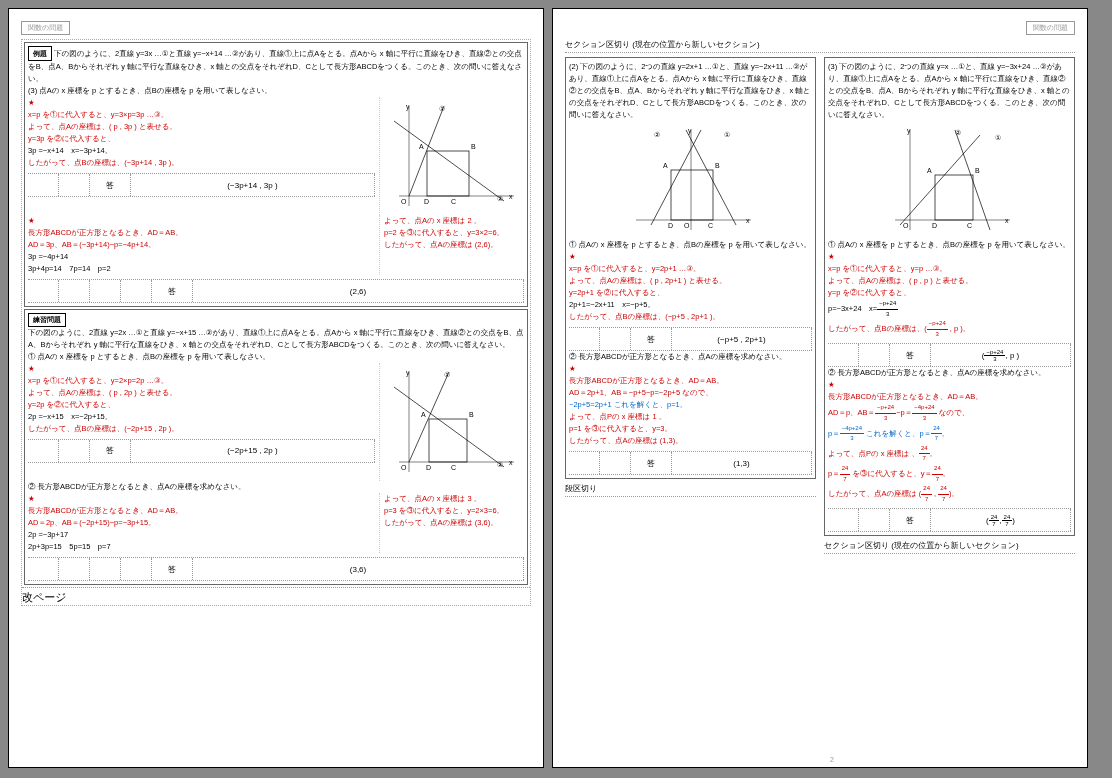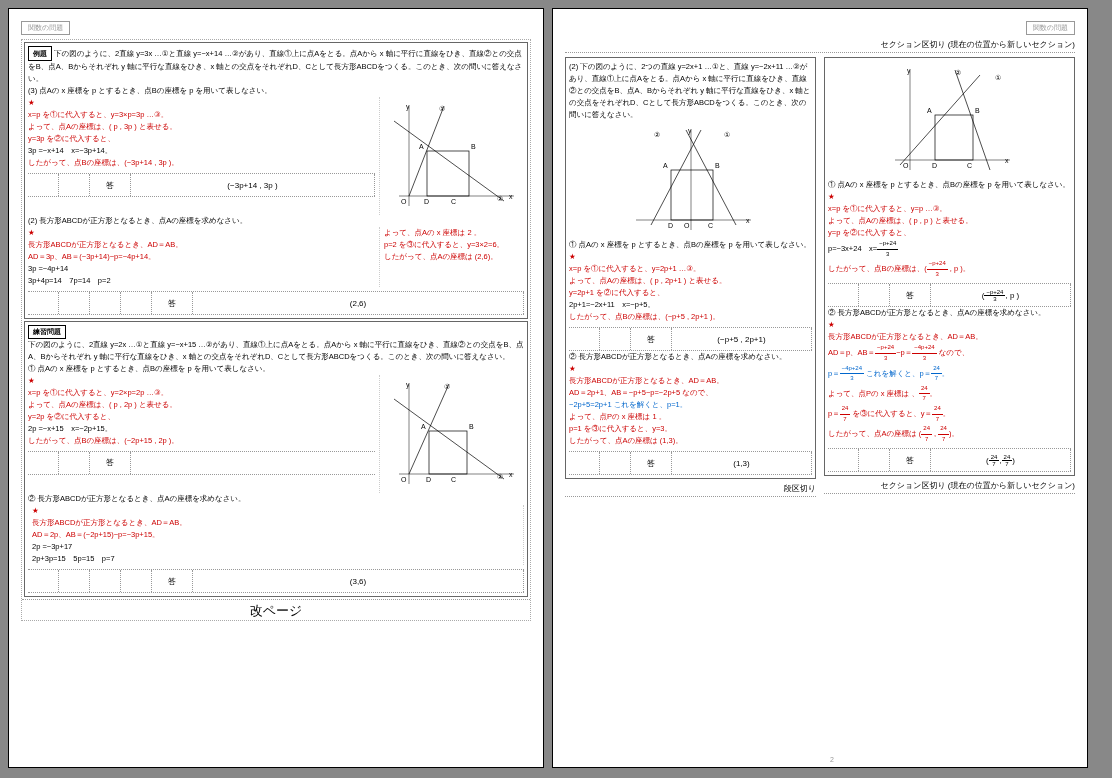--- a/index.html
+++ b/index.html
@@ -1,19 +1,19 @@
 <!DOCTYPE html>
 <html><head>
 <meta charset="utf-8">
 <style>
 body{margin:0;background:#888;font-family:"MS PGothic",sans-serif;font-size:7px;display:flex;gap:8px;padding:8px;}
 .page{background:#fff;width:536px;height:760px;position:relative;border:1px solid #000;padding:12px;box-sizing:border-box;}
 .header-box{border:1px solid #999;display:inline-block;padding:1px 6px;font-size:7px;color:#999;}
 .hr{float:right}
-.section-break{text-align:right;font-size:8px;border-bottom:1px dotted #999;margin:4px 0;padding-bottom:2px;}
+.section-break{text-align:left;font-size:8px;border-bottom:1px dotted #999;margin:4px 0;padding-bottom:2px;}
 .content{border:1px dotted #aaa;margin-top:4px;}
 .problem-box{border:1px solid #666;margin:2px;padding:3px;}
 .title-label{border:1px solid #000;display:inline-block;padding:1px 4px;font-weight:bold;font-size:7px;}
 .qtext{font-size:7.5px;line-height:1.6;}
 .red{color:#c00;margin-top:8px;}
 .blue{color:#06c;}
 .star{color:#c00;}
 .answer-row{display:flex;border-top:1px dotted #999;border-bottom:1px dotted #999;margin-top:4px;height:22px;align-items:stretch;}
 .answer-row>div{border-right:1px dotted #999;display:flex;align-items:center;justify-content:center;}
 .ac1{width:30px;}
@@ -21,21 +21,21 @@
 .ac3{width:40px;font-size:8px;}
 .ac4{flex:1;font-size:8px;}
 .split{display:flex;}
 .split>div:first-child{flex:1;border-right:1px dotted #ccc;padding-right:4px;}
 .split>div:last-child{width:140px;padding-left:4px;}
 .graph{width:130px;height:110px;position:relative;margin:4px auto;}
 .two-col{display:flex;gap:8px;}
 .two-col>div{flex:1;}
 .col-box{border:1px solid #666;padding:3px;}
 svg.axes{width:100%;height:100%;}
-.page-break{text-align:center;font-size:13px;border-top:1px dotted #999;padding-top:2px;}
+.page-break{font-size:11px;border-top:1px dotted #999;padding-top:2px;}
 .frac{display:inline-block;text-align:center;vertical-align:middle;font-size:6px;}
 .frac .n{border-bottom:1px solid currentColor;display:block;padding:0 2px;}
 .frac .d{display:block;padding:0 2px;}
 .pgnum{position:absolute;bottom:4px;width:100%;text-align:center;font-size:7px;color:#999;}
 </style>
 </head>
 <body>
 
 <div class="page">
 <div>
@@ -81,21 +81,20 @@
 <text x="12" y="103" font-size="7">O</text>
                 <text x="120" y="98" font-size="7">x</text>
                 <text x="17" y="8" font-size="7">y</text>
 <text x="50" y="10" font-size="7">①</text>
                 <text x="108" y="100" font-size="7">②</text>
 </svg>
 </div>
 </div>
 </div>
 
-<div class="qtext">(2) 長方形ABCDが正方形となるとき、点Aの座標を求めなさい。</div>
 <div class="split">
 <div class="qtext">
 <span class="star">★</span><br>
 <span class="red">長方形ABCDが正方形となるとき、AD＝AB。</span><br>
 <span class="red">AD＝3p、AB＝(−3p+14)−p=−4p+14。</span><br>
 <span>3p =−4p+14</span><br>
 <span>3p+4p=14　7p=14　p=2</span>
 </div>
 <div class="qtext">
 <span class="red">よって、点Aの x 座標は 2 。</span><br>
@@ -122,20 +121,21 @@
 <span class="star">★</span><br>
 <span class="red">x=p を①に代入すると、y=2×p=2p …③。</span><br>
 <span class="red">よって、点Aの座標は、( p , 2p ) と表せる。</span><br>
 <span class="red">y=2p を②に代入すると、</span><br>
 <span>2p =−x+15　x=−2p+15。</span><br>
 <span class="red">したがって、点Bの座標は、(−2p+15 , 2p )。</span>
 <div class="answer-row">
 <div class="ac1"></div>
               <div class="ac2"></div>
 <div class="ac3">答</div>
+<div class="ac4">(−2p+15 , 2p )</div>
 </div>
 </div>
 <div>
 <div class="graph">
 <svg class="axes" viewBox="0 0 130 110">
 <line x1="10" y1="95" x2="125" y2="95" stroke="#000" stroke-width="0.5"></line>
 <line x1="20" y1="5" x2="20" y2="105" stroke="#000" stroke-width="0.5"></line>
 <line x1="20" y1="95" x2="60" y2="5" stroke="#000" stroke-width="0.7"></line>
 <line x1="5" y1="20" x2="115" y2="100" stroke="#000" stroke-width="0.7"></line>
 <rect x="40" y="52" width="38" height="43" fill="none" stroke="#000" stroke-width="0.7"></rect>
@@ -154,20 +154,25 @@
 </div>
 
 <div class="qtext">② 長方形ABCDが正方形となるとき、点Aの座標を求めなさい。</div>
 <div class="split">
 <div class="qtext">
 <span class="star">★</span><br>
 <span class="red">長方形ABCDが正方形となるとき、AD＝AB。</span><br>
 <span class="red">AD＝2p、AB＝(−2p+15)−p=−3p+15。</span><br>
 <span>2p =−3p+17</span><br>
 <span>2p+3p=15　5p=15　p=7</span>
+</div>
+<div class="qtext">
+<span class="red">よって、点Aの x 座標は 3 。</span><br>
+<span class="red">p=3 を③に代入すると、y=2×3=6。</span><br>
+<span class="red">したがって、点Aの座標は (3,6)。</span>
 </div>
 </div>
 <div class="answer-row">
 <div class="ac1"></div>
           <div class="ac2"></div>
           <div class="ac1"></div>
           <div class="ac2"></div>
 <div class="ac3">答</div>
 <div class="ac4">(3,6)</div>
 </div>
@@ -237,20 +242,21 @@
             <div class="ac2"></div>
 <div class="ac3">答</div>
 <div class="ac4">(1,3)</div>
 </div>
 </div>
 <div class="section-break">段区切り</div>
 </div>
 
 <div>
 <div class="col-box">
+<div class="qtext">(3) 下の図のように、2つの直線 y=x …①と、直線 y=−3x+24 …②があり、直線①上に点Aをとる。点Aから x 軸に平行に直線をひき、直線②との交点をB、点A、Bからそれぞれ y 軸に平行な直線をひき、x 軸との交点をそれぞれD、Cとして長方形ABCDをつくる。このとき、次の問いに答えなさい。</div>
 <div class="graph">
 <svg class="axes" viewBox="0 0 130 110">
 <line x1="10" y1="95" x2="125" y2="95" stroke="#000" stroke-width="0.5"></line>
 <line x1="25" y1="5" x2="25" y2="105" stroke="#000" stroke-width="0.5"></line>
 <line x1="15" y1="100" x2="95" y2="10" stroke="#000" stroke-width="0.7"></line>
 <line x1="70" y1="5" x2="105" y2="105" stroke="#000" stroke-width="0.7"></line>
 <rect x="50" y="50" width="38" height="45" fill="none" stroke="#000" stroke-width="0.7"></rect>
 <text x="42" y="48" font-size="7">A</text>
               <text x="90" y="48" font-size="7">B</text>
 <text x="82" y="103" font-size="7">C</text>

